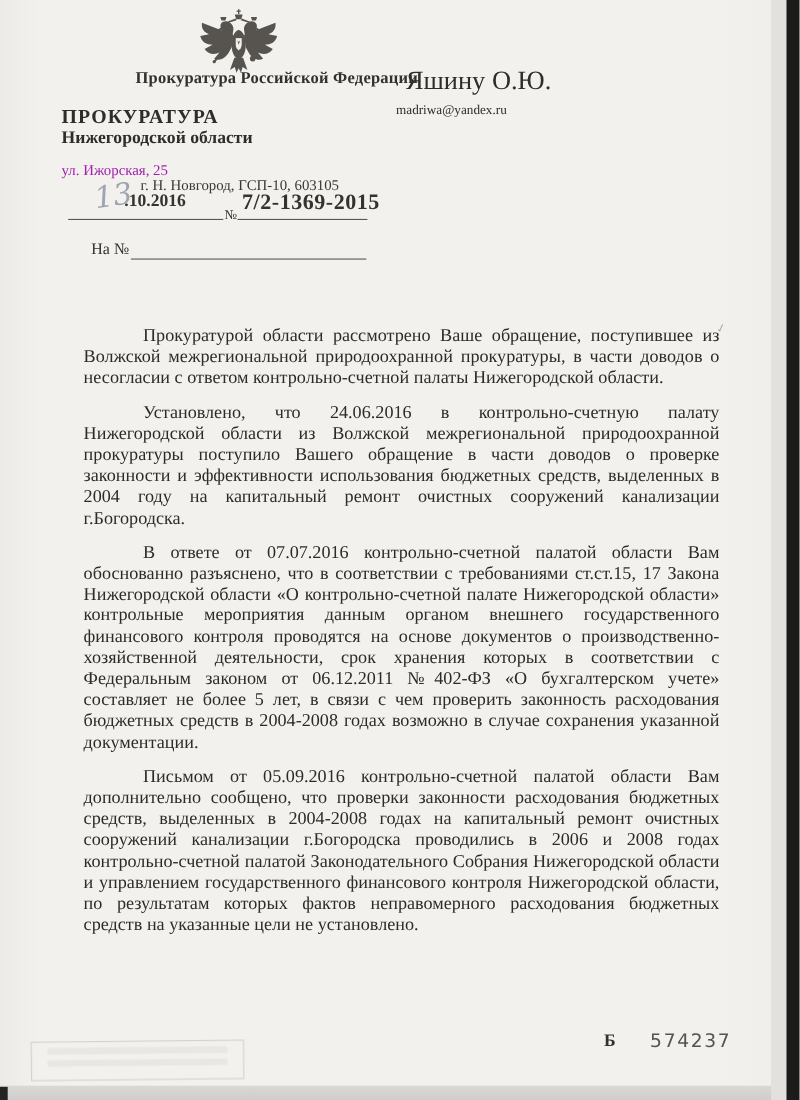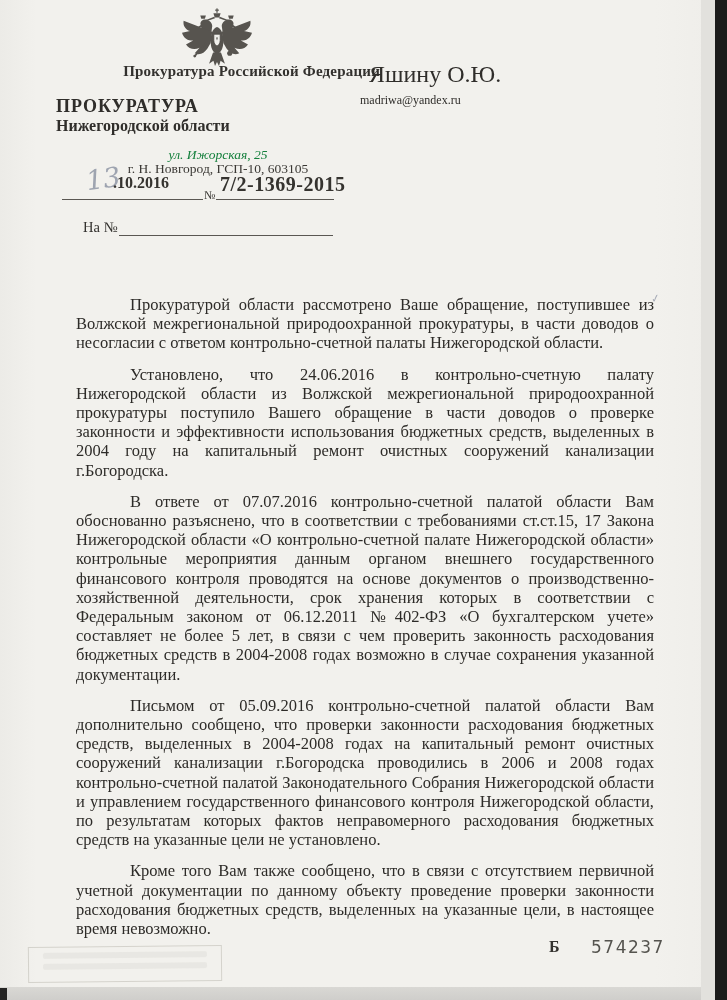--- a/index.html
+++ b/index.html
@@ -11,21 +11,21 @@
   .abs{position:absolute;}
   
   .edge-gray-right{left:701px;top:0;width:16px;height:1000px;background:#e2e1dd;}
   .edge-black-right{left:715px;top:0;width:12px;height:1000px;background:#1b1b1a;}
   .edge-bottom{left:0;top:987px;width:715px;height:13px;background:linear-gradient(#d9d8d4,#cfcecb);}
   .corner-black{left:0;top:988px;width:7px;height:12px;background:#242423;}
   .emblem{left:176px;top:8px;width:82px;height:62px;}
   .org1{left:56px;top:63px;width:324px;text-align:right;font-size:15px;font-weight:bold;letter-spacing:.2px;color:#33312e;}
   .org2{left:56px;top:96px;width:324px;text-align:left;font-size:18px;font-weight:bold;letter-spacing:1px;color:#2f2d2a;}
   .org3{left:56px;top:117px;width:324px;text-align:left;font-size:16px;font-weight:bold;color:#2f2d2a;}
-  .addr1{left:56px;top:147px;width:324px;text-align:center;font-size:13.5px;color:#15803d;font-style:italic;}
+  .addr1{left:56px;top:147px;width:324px;text-align:left;font-size:13.5px;color:#a21caf;}
   .addr2{left:56px;top:161px;width:324px;text-align:center;font-size:13.5px;color:#3a3834;}
 
   .hand-day{left:86px;top:163px;font-family:"DejaVu Serif",serif;font-style:italic;font-size:27px;
     color:#9097a6;transform:rotate(-8deg);opacity:.85;}
   .date-rest{left:113px;top:174px;font-size:16px;font-weight:600;color:#35332f;}
   .num-sign{left:204px;top:188px;font-size:12px;color:#3a3834;}
   .doc-number{left:220px;top:173px;font-size:20px;font-weight:600;letter-spacing:.5px;color:#35332f;}
   .rule{height:0;border-top:1.2px solid #5a5752;}
   .rule-date{left:62px;top:199px;width:141px;}
   .rule-number{left:216px;top:199px;width:118px;}
@@ -93,21 +93,20 @@
 <div class="abs rule rule-ref"></div>
 
 <div class="abs rcpt-name">Яшину О.Ю.</div>
 <div class="abs rcpt-email">madriwa@yandex.ru</div>
 
 <div class="abs body-text">
     <p>Прокуратурой области рассмотрено Ваше обращение, поступившее из Волжской межрегиональной природоохранной прокуратуры, в части доводов о несогласии с ответом контрольно-счетной палаты Нижегородской области.</p>
     <p>Установлено, что 24.06.2016 в контрольно-счетную палату Нижегородской области из Волжской межрегиональной природоохранной прокуратуры поступило Вашего обращение в части доводов о проверке законности и эффективности использования бюджетных средств, выделенных в 2004 году на капитальный ремонт очистных сооружений канализации г.Богородска.</p>
     <p>В ответе от 07.07.2016 контрольно-счетной палатой области Вам обоснованно разъяснено, что в соответствии с требованиями ст.ст.15, 17 Закона Нижегородской области «О контрольно-счетной палате Нижегородской области» контрольные мероприятия данным органом внешнего государственного финансового контроля проводятся на основе документов о производственно-хозяйственной деятельности, срок хранения которых в соответствии с Федеральным законом от 06.12.2011 №402-ФЗ «О бухгалтерском учете» составляет не более 5 лет, в связи с чем проверить законность расходования бюджетных средств в 2004-2008 годах возможно в случае сохранения указанной документации.</p>
     <p>Письмом от 05.09.2016 контрольно-счетной палатой области Вам дополнительно сообщено, что проверки законности расходования бюджетных средств, выделенных в 2004-2008 годах на капитальный ремонт очистных сооружений канализации г.Богородска проводились в 2006 и 2008 годах контрольно-счетной палатой Законодательного Собрания Нижегородской области и управлением государственного финансового контроля Нижегородской области, по результатам которых фактов неправомерного расходования бюджетных средств на указанные цели не установлено.</p>
-    <p>Кроме того Вам также сообщено, что в связи с отсутствием первичной учетной документации по данному объекту проведение проверки законности расходования бюджетных средств, выделенных на указанные цели, в настоящее время невозможно.</p>
   </div>
 <div class="abs pen-tick">✓</div>
 
 <div class="abs bleed-stamp">
   <div class="smudge"></div>
     <div class="smudge"></div>
 </div>
 <div class="abs series">Б</div>
 <div class="abs formnum">574237</div>
 

